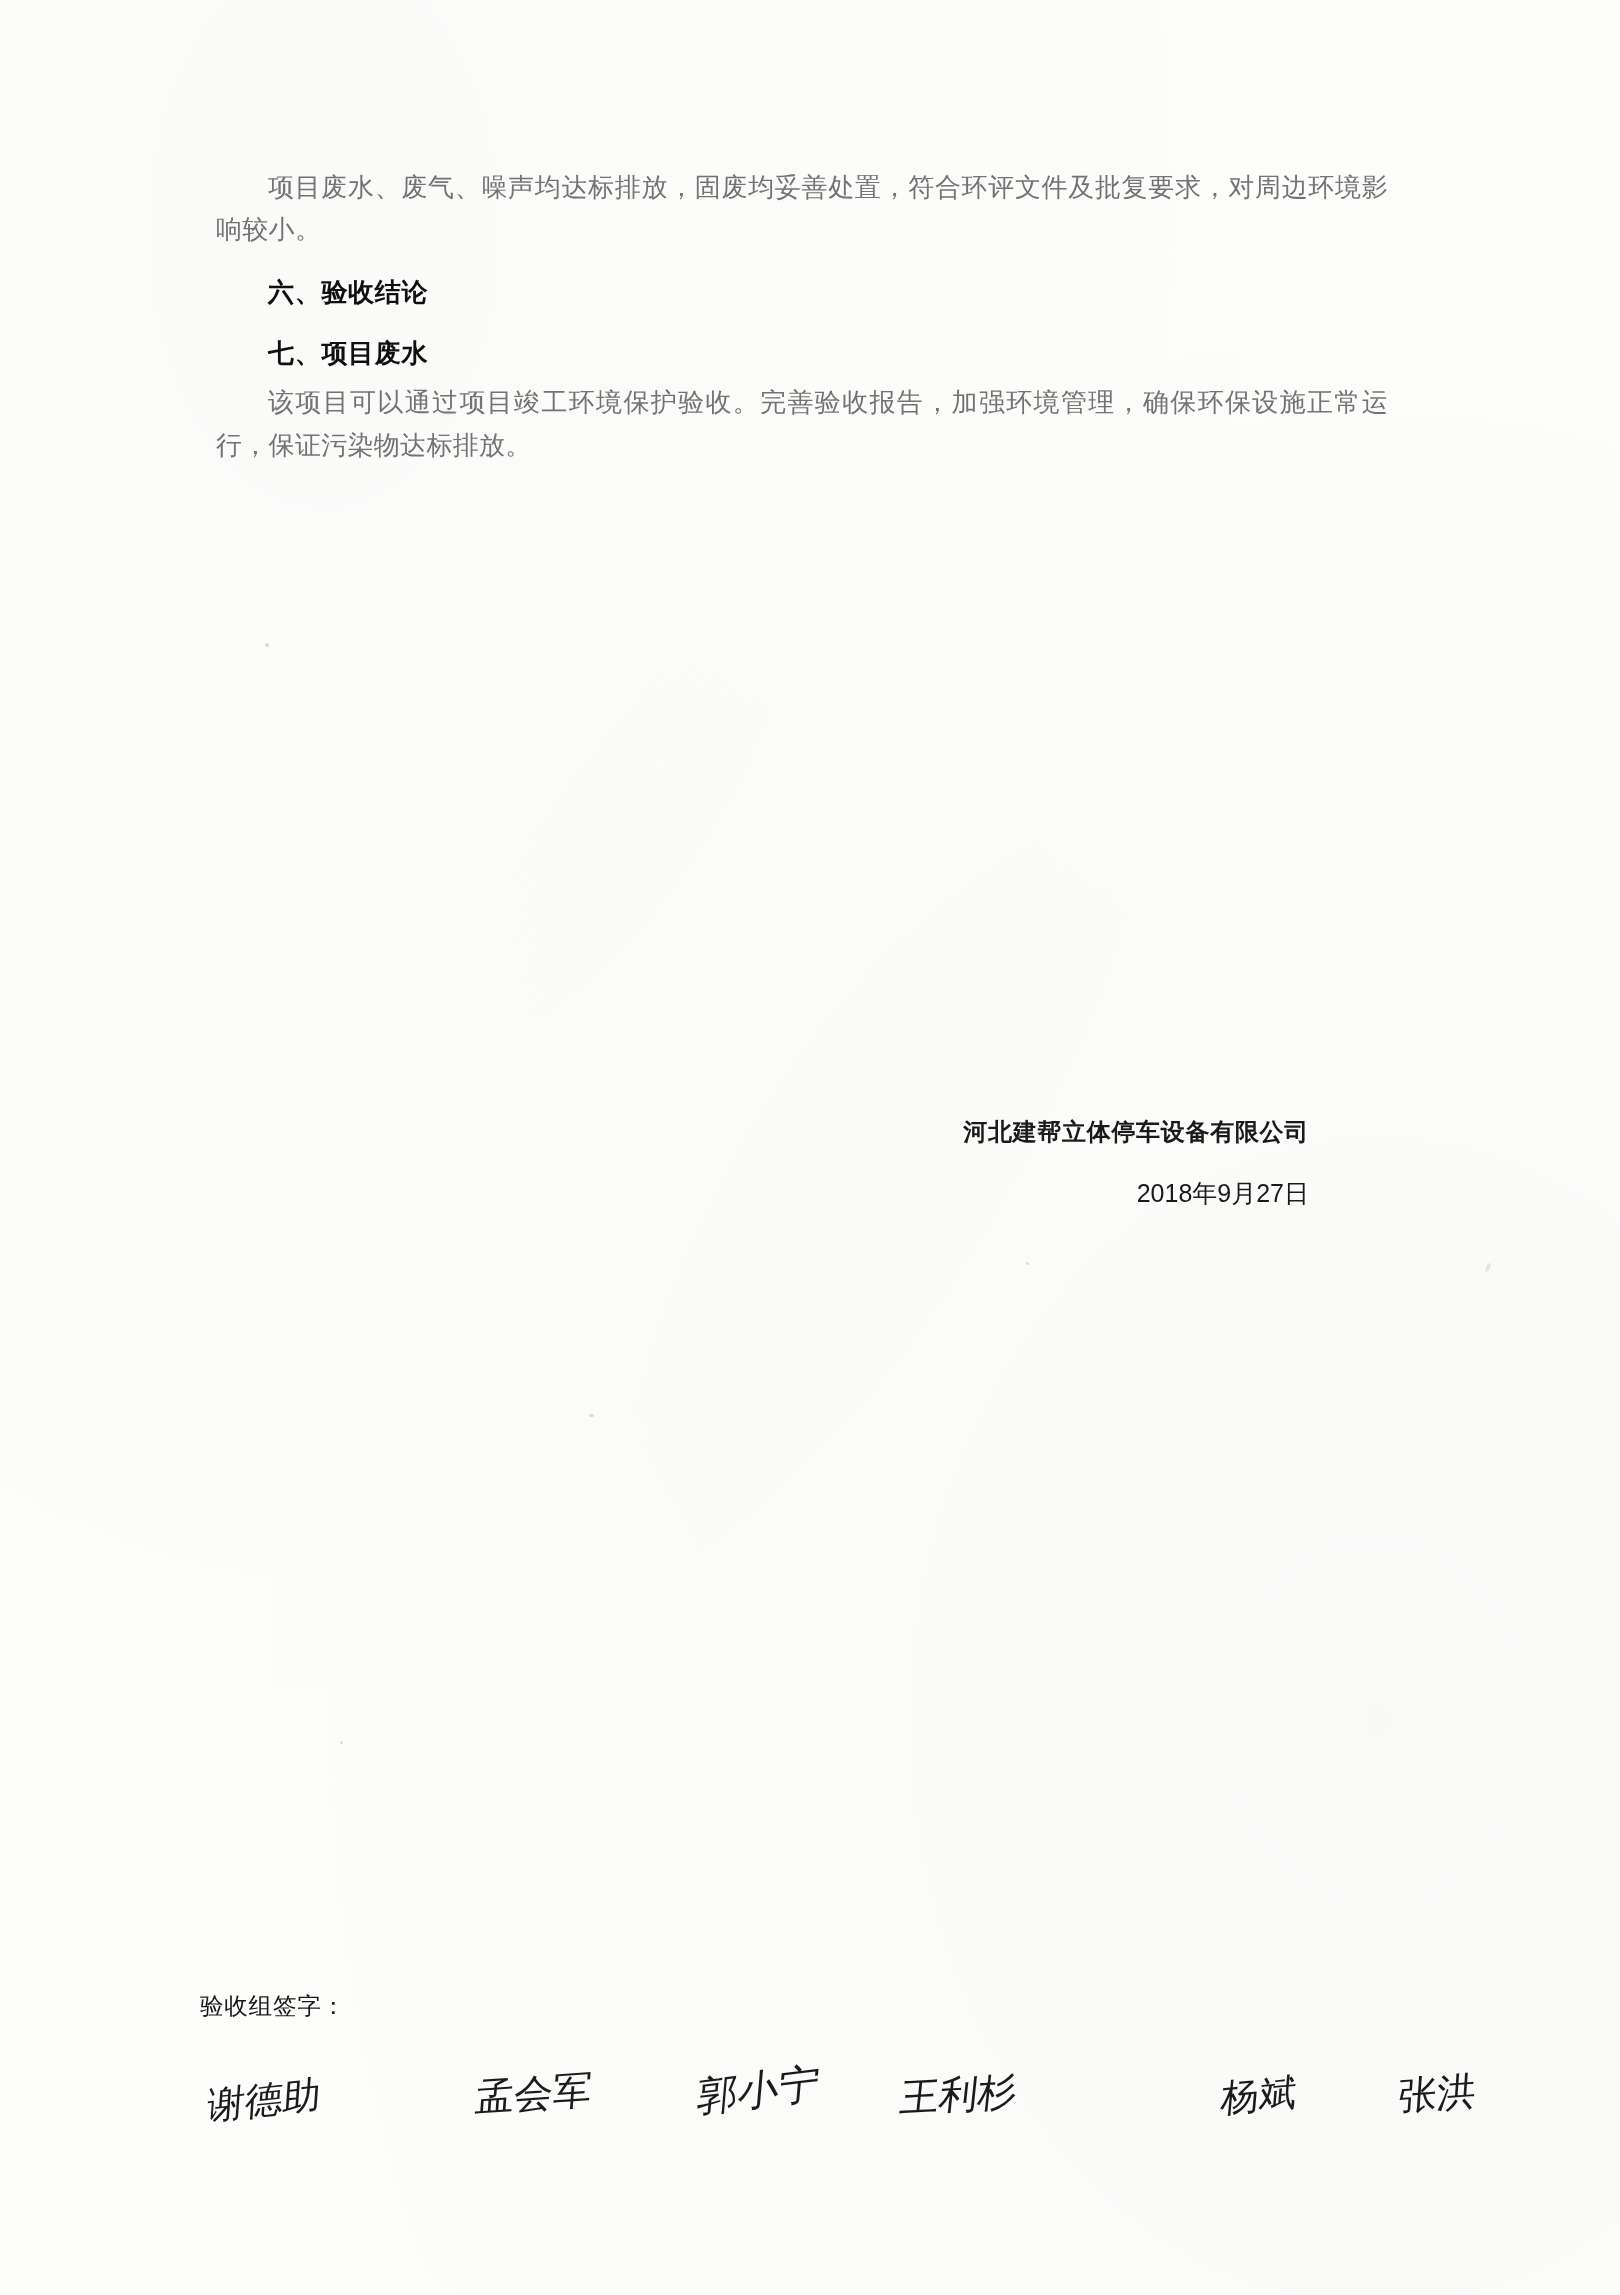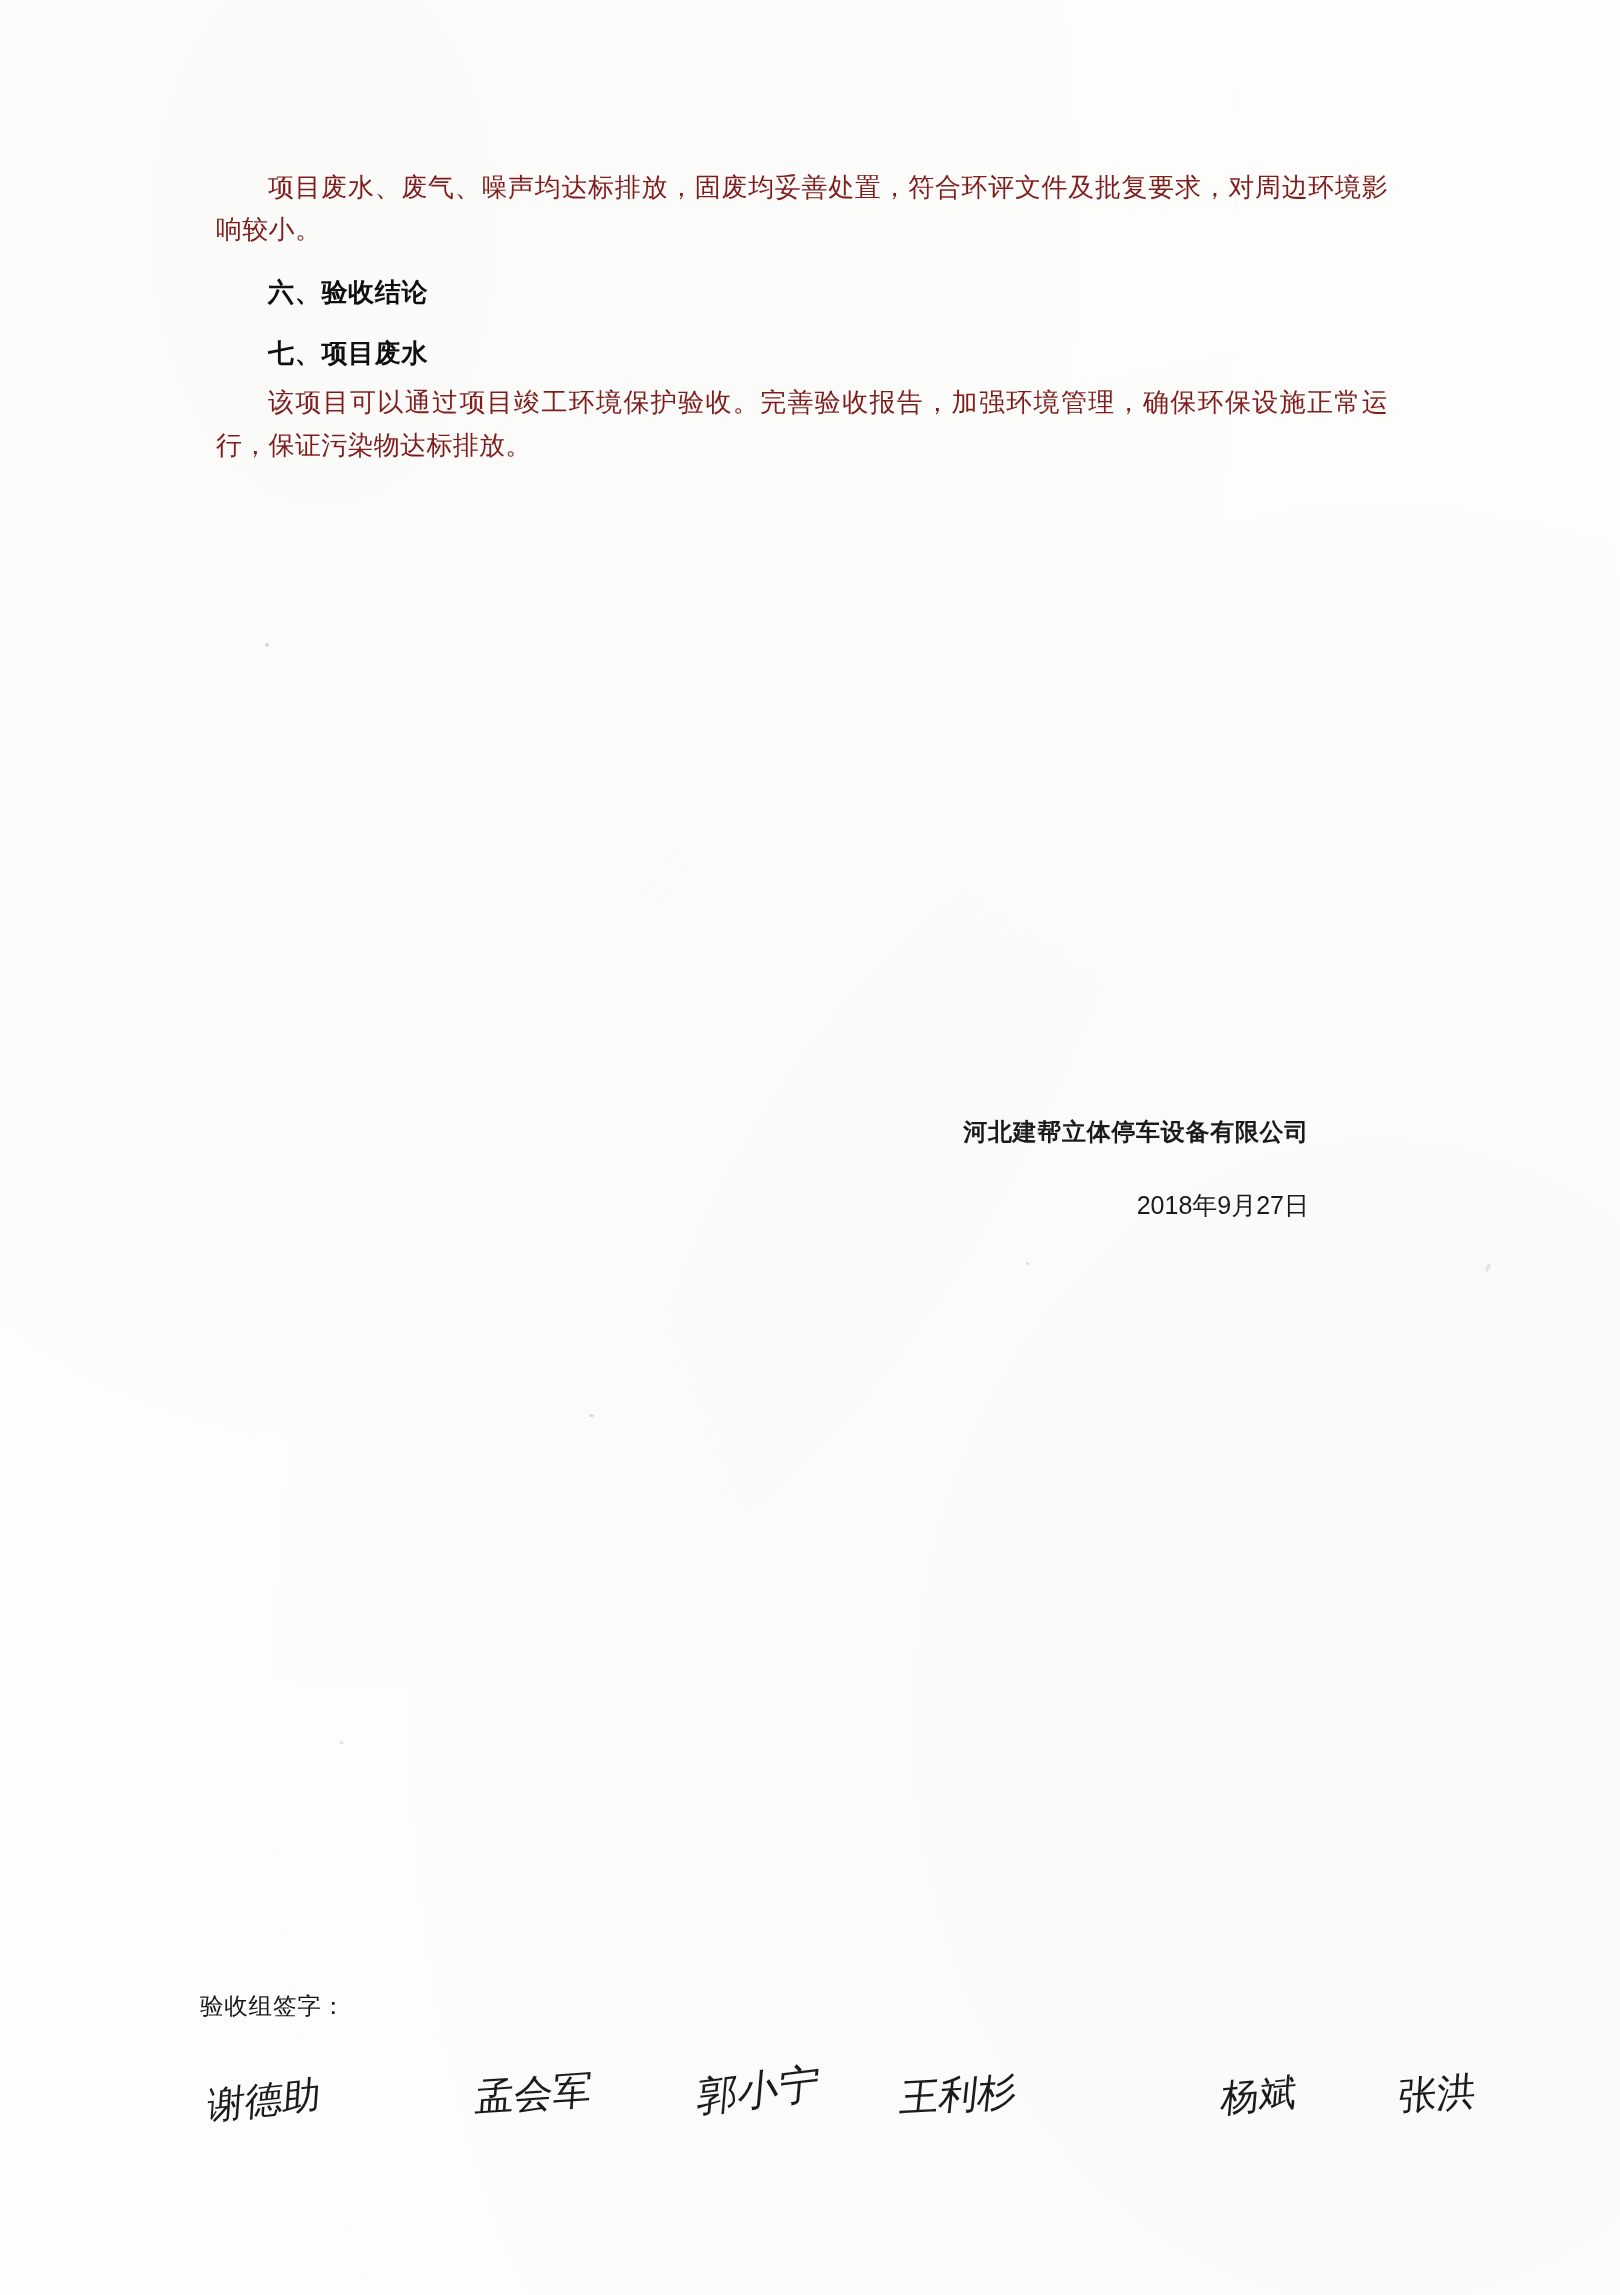--- a/index.html
+++ b/index.html
@@ -34,21 +34,21 @@
     top: 167px;
     width: 1172px;
   }
   p.body-text {
     margin: 0 0 3.9px 0;
     font-size: 26px;
     line-height: 1.62;
     text-align: justify;
     text-indent: 52px;
     letter-spacing: 0.3px;
-    color: #7f1d1d;
+    color: #737373;
   }
   h2.section-title {
     margin: 22px 0 9.2px 0;
     font-size: 26px;
     line-height: 1.5;
     font-weight: bold;
     text-indent: 52px;
     letter-spacing: 0.7px;
     color: #0f0f0f;
   }
@@ -65,21 +65,21 @@
   .signoff .company {
     font-size: 24px;
     line-height: 1.6;
     letter-spacing: 0.7px;
     padding-right: 79px;
     font-weight: bold;
   }
   .signoff .date {
     font-size: 25px;
     line-height: 1.6;
-    margin-top: 34px;
+    margin-top: 22px;
     padding-right: 79px;
     font-family: "Liberation Sans", sans-serif;
   }
   .sign-block {
     position: absolute;
     left: 200px;
     top: 1990px;
     width: 1309px;
   }
   .sign-label {

